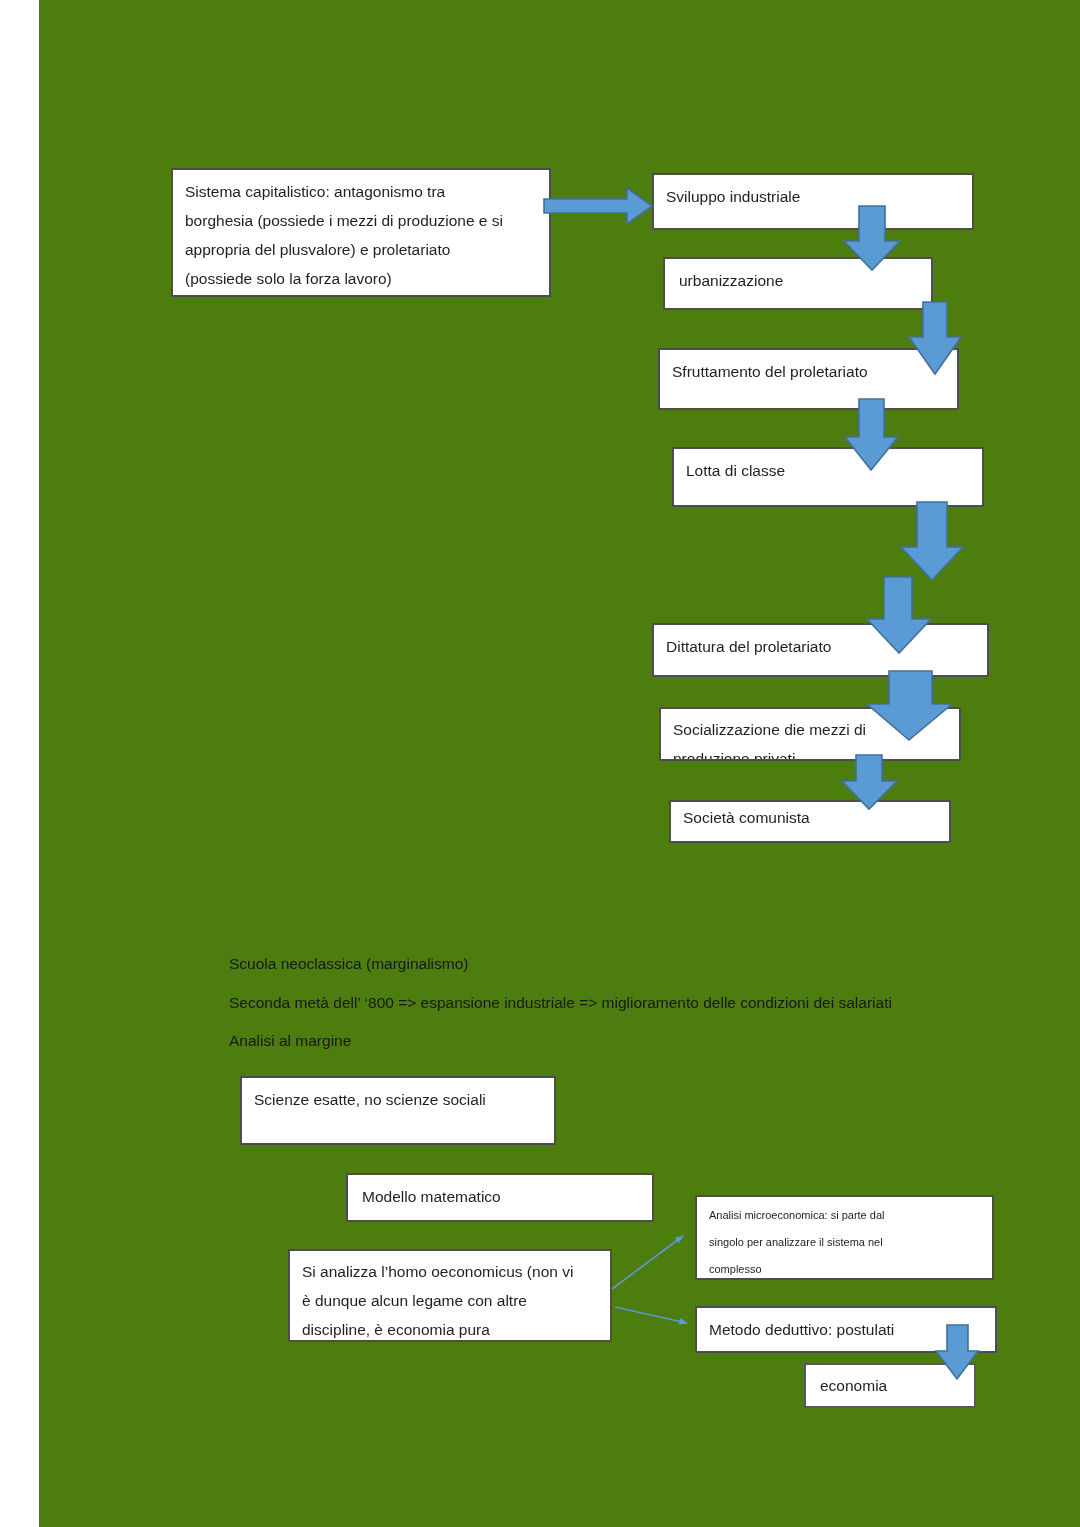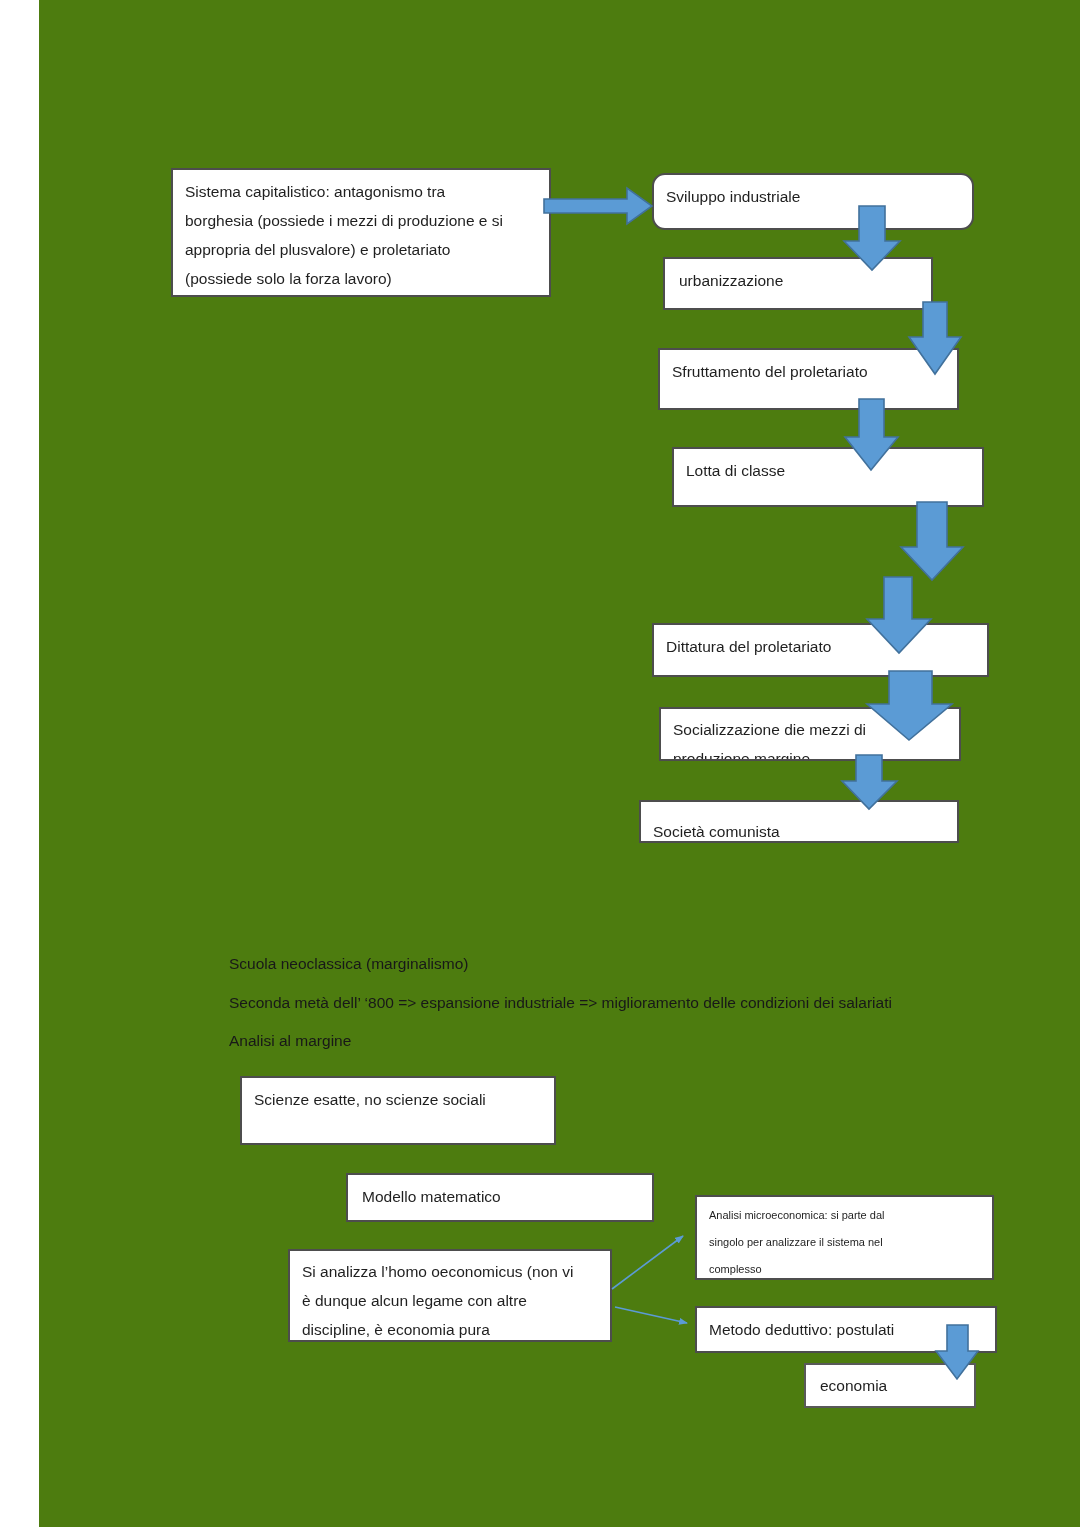--- a/index.html
+++ b/index.html
@@ -23,37 +23,37 @@
 
 <div class="page">
 
   <div class="bx" style="left:132px;top:168px;width:380px;height:129px;line-height:29px;padding-top:7px;">
     <div class="ln">Sistema capitalistico: antagonismo tra</div>
     <div class="ln">borghesia (possiede i mezzi di produzione e si</div>
     <div class="ln">appropria del plusvalore) e proletariato</div>
     <div class="ln">(possiede solo la forza lavoro)</div>
   </div>
 
-  <div class="bx" style="left:613px;top:173px;width:322px;height:57px;border-radius:13px;">Sviluppo industriale</div>
+  <div class="bx" style="left:613px;top:173px;width:322px;height:57px;">Sviluppo industriale</div>
 
   <div class="bx" style="left:624px;top:257px;width:270px;height:53px;padding-left:14px;">urbanizzazione</div>
 
   <div class="bx" style="left:619px;top:348px;width:301px;height:62px;">Sfruttamento del proletariato</div>
 
   <div class="bx" style="left:633px;top:447px;width:312px;height:60px;">Lotta di classe</div>
 
 
   <div class="bx" style="left:613px;top:623px;width:337px;height:54px;">Dittatura del proletariato</div>
 
   <div class="bx" style="left:620px;top:707px;width:302px;height:54px;line-height:29px;padding-top:6px;">
     <div class="ln">Socializzazione die mezzi di</div>
-    <div class="ln">produzione margine</div>
+    <div class="ln">produzione privati</div>
   </div>
 
-  <div class="bx" style="left:600px;top:800px;width:320px;height:43px;padding-top:16px;">Società comunista</div>
+  <div class="bx" style="left:630px;top:800px;width:282px;height:43px;padding-top:2px;">Società comunista</div>
 
   <div class="para" style="top:954px;">Scuola neoclassica (marginalismo)</div>
   <div class="para" style="top:993px;">Seconda metà dell’ ‘800 =&gt; espansione industriale =&gt; miglioramento delle condizioni dei salariati</div>
   <div class="para" style="top:1031px;">Analisi al margine</div>
 
   <div class="bx" style="left:201px;top:1076px;width:316px;height:69px;">Scienze esatte, no scienze sociali</div>
 
   <div class="bx" style="left:307px;top:1173px;width:308px;height:49px;padding-left:14px;">Modello matematico</div>
 
   <div class="bx" style="left:249px;top:1249px;width:324px;height:93px;line-height:29px;padding-top:6px;">

